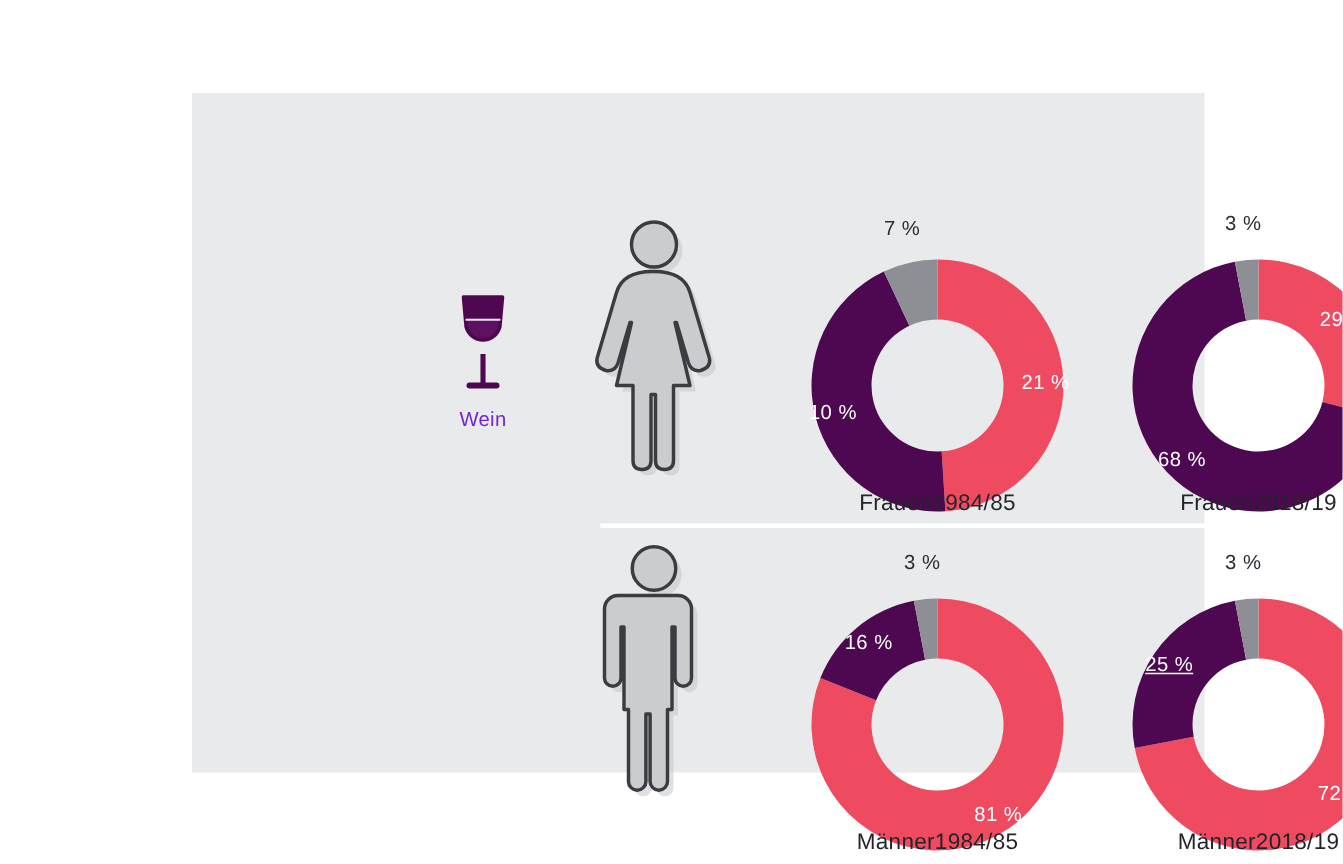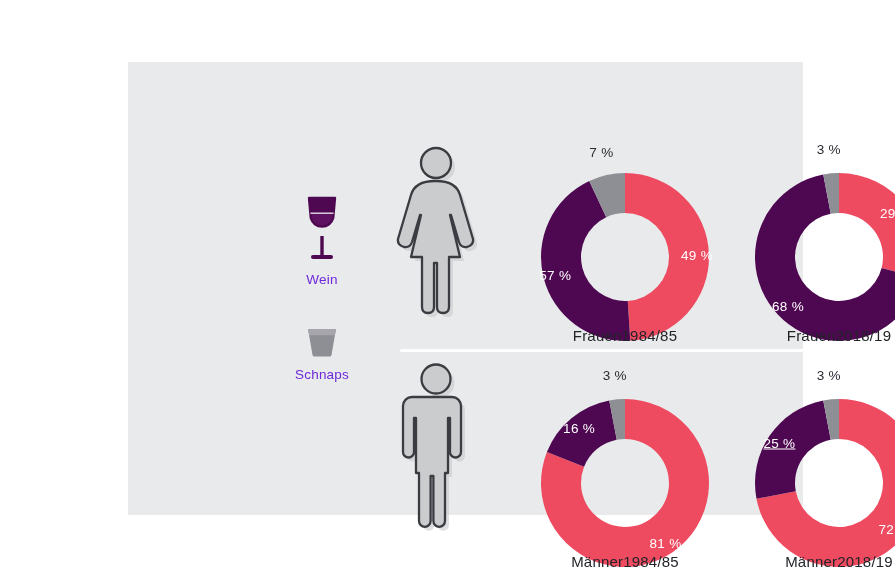--- a/index.html
+++ b/index.html
@@ -66,30 +66,20 @@
             <rect x="21.3" y="42" width="3.4" height="20" fill="#4e0851"></rect>
             <rect x="12" y="61" width="22" height="4" rx="2" fill="#4e0851"></rect>
             <path d="M10 4 H36 L34.2 24 A11.6 11.6 0 0 1 11.8 24 Z" fill="none" stroke="#4e0851" stroke-width="2.4" stroke-linejoin="round"></path>
             <line x1="11.4" y1="19.2" x2="34.6" y2="19.2" stroke="#e9eaeb" stroke-width="1.3"></line>
           </svg>
         </div>
         <div class="legend-label">Wein</div>
       </div>
 
 
-      <div class="legend-item">
-        <div class="legend-icon small">
-          <svg width="40" height="40" viewBox="0 0 40 40" aria-hidden="true">
-            <path d="M6 8 H34 L29.5 34 A2 2 0 0 1 27.6 35.6 H12.4
-                     A2 2 0 0 1 10.5 34 Z" fill="#8e8e95"></path>
-            <path d="M6 8 H34 L32.9 14.2 H7.1 Z" fill="#a6a6ac"></path>
-          </svg>
-        </div>
-        <div class="legend-label">Schnaps</div>
-      </div>
 
     </div>
 
     <div class="person" id="person-woman">
       <svg width="104" height="172" viewBox="0 0 104 172" aria-hidden="true">
         <g transform="translate(4,4)">
           <g fill="#c5c6c8" opacity="0.55">
             <circle cx="50" cy="17" r="15"></circle>
             <path d="M50 35 q20 0 24 14 l13 44 q1 6 -6 8 q-6 1 -8 -5 l-8 -27
                      l-1 0 l10 42 l-11 0 l0 50 q0 6 -6 6 q-6 0 -6 -6 l0 -44
@@ -138,22 +128,22 @@
           L 91.7627828592898 132.91317605084396 A 44 44 0 0 0 89 45 Z" fill="#ee4b61"></path>
           <path d="M 94.27440364046234 172.83424518797483 A 84 84 0 0 1 53.23453950853387 12.994527592854368
           L 70.26571117113679 49.18760969149515 A 44 44 0 0 0 91.7627828592898 132.91317605084396 Z" fill="#4e0851"></path>
           <path d="M 53.23453950853387 12.994527592854368 A 84 84 0 0 1 88.99999999999999 5
           L 88.99999999999999 45 A 44 44 0 0 0 70.26571117113679 49.18760969149515 Z" fill="#8e8e95"></path>
         </svg>
       <div class="hole-text">
         <span>Frauen</span>
         <span>1984/85</span>
       </div>
-    <div class="slice-label on-dark" style="left: 160.964px; top: 86.7384px;">49 %</div>
-        <div class="slice-label on-dark" style="left: 19.262px; top: 106.906px;">57 %</div>
+    <div class="slice-label on-dark" style="left: 160.964px; top: 86.7384px;">21 %</div>
+        <div class="slice-label on-dark" style="left: 19.262px; top: 106.906px;">10 %</div>
         <div class="slice-label outside" style="left: 65.4405px; top: -16.399px;">7 %</div>
       </div>
 
     <div class="donut" id="chart-1">
       <svg viewBox="0 0 178 178">
           <path d="M 89 5 A 84 84 0 0 1 170.36098553480502 109.8899505218478
           L 131.61765908965978 99.9423550352536 A 44 44 0 0 0 89 45 Z" fill="#ee4b61"></path>
           <path d="M 170.36098553480502 109.8899505218478 A 84 84 0 1 1 73.25996957479906 6.4878709387901665
           L 80.75522215822808 45.779360967937706 A 44 44 0 1 0 131.61765908965978 99.9423550352536 Z" fill="#4e0851"></path>
           <path d="M 73.25996957479906 6.4878709387901665 A 84 84 0 0 1 88.99999999999999 5

